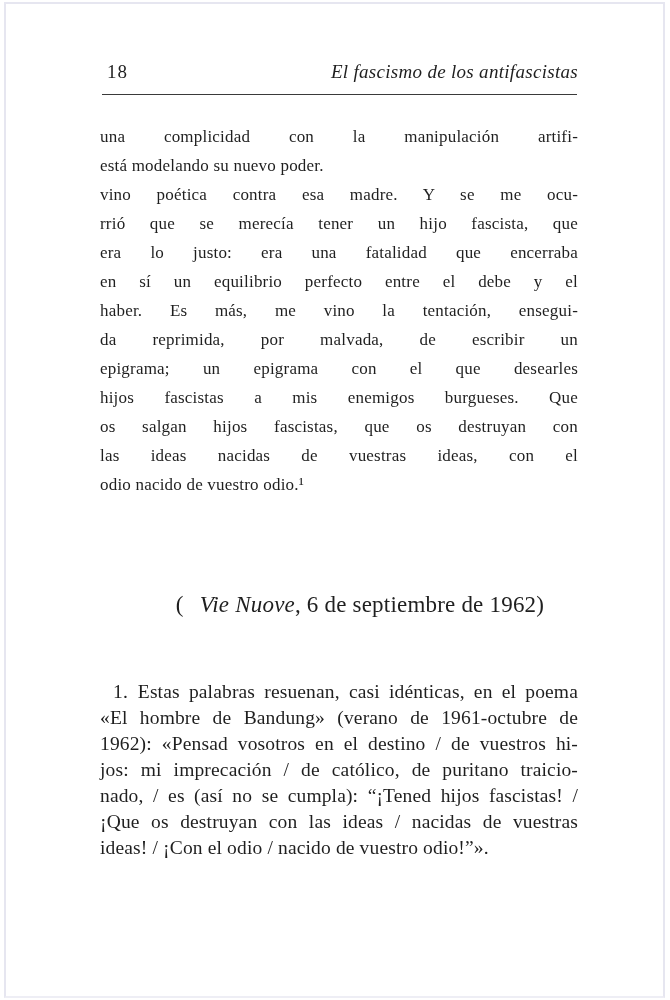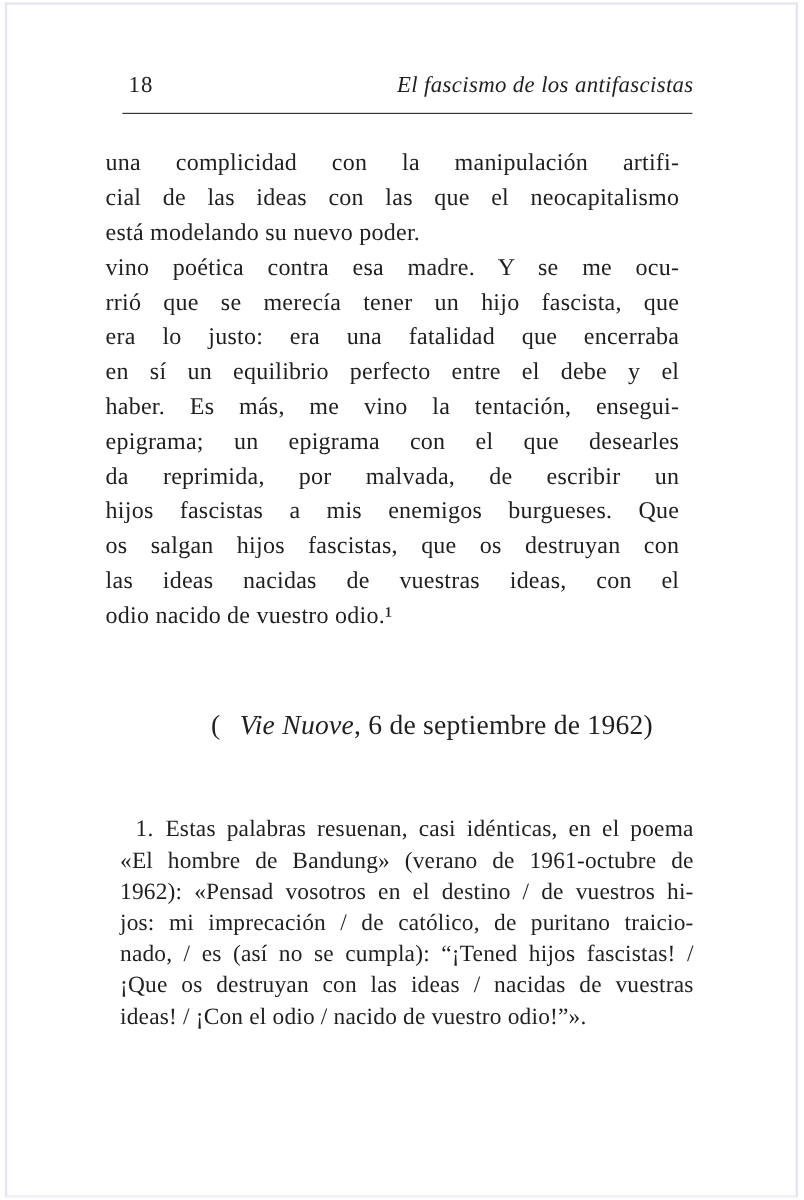--- a/index.html
+++ b/index.html
@@ -53,24 +53,24 @@
     position: absolute;
     left: 102px;
     width: 475px;
     top: 94px;
     border: none;
     border-top: 1.6px solid #3a3a3a;
     margin: 0;
   }
   .body-text {
     position: absolute;
-    left: 88px;
+    left: 100px;
     width: 478px;
     top: 122px;
-    font-size: 20px;
+    font-size: 17px;
     line-height: 29px;
     letter-spacing: 0.2px;
   }
   .line {
     text-align: justify;
     text-align-last: justify;
     white-space: normal;
   }
   .line.last {
     text-align-last: left;
@@ -115,31 +115,30 @@
   <div class="running-header">
     <span class="page-number">18</span>
     <span class="running-title">El fascismo de los antifascistas</span>
   </div>
 
   <hr class="header-rule">
 
   <div class="body-text">
       <div>
         <div class="line">una complicidad con la manipulación artifi-</div>
-        <div class="line">cial de las ideas con las que el neocapitalismo</div>
         <div class="line last">está modelando su nuevo poder.</div>
       </div>
       <div>
         <div class="line">vino poética contra esa madre. Y se me ocu-</div>
         <div class="line">rrió que se merecía tener un hijo fascista, que</div>
         <div class="line">era lo justo: era una fatalidad que encerraba</div>
         <div class="line">en sí un equilibrio perfecto entre el debe y el</div>
         <div class="line">haber. Es más, me vino la tentación, ensegui-</div>
+        <div class="line">da reprimida, por malvada, de escribir un</div>
         <div class="line">epigrama; un epigrama con el que desearles</div>
-        <div class="line">da reprimida, por malvada, de escribir un</div>
         <div class="line">hijos fascistas a mis enemigos burgueses. Que</div>
         <div class="line">os salgan hijos fascistas, que os destruyan con</div>
         <div class="line">las ideas nacidas de vuestras ideas, con el</div>
         <div class="line last">odio nacido de vuestro odio.¹</div>
       </div>
     </div>
 
   <div class="citation">
     <span>(</span><span class="src">Vie Nuove</span><span>, 6 de septiembre de 1962)</span>
   </div>

